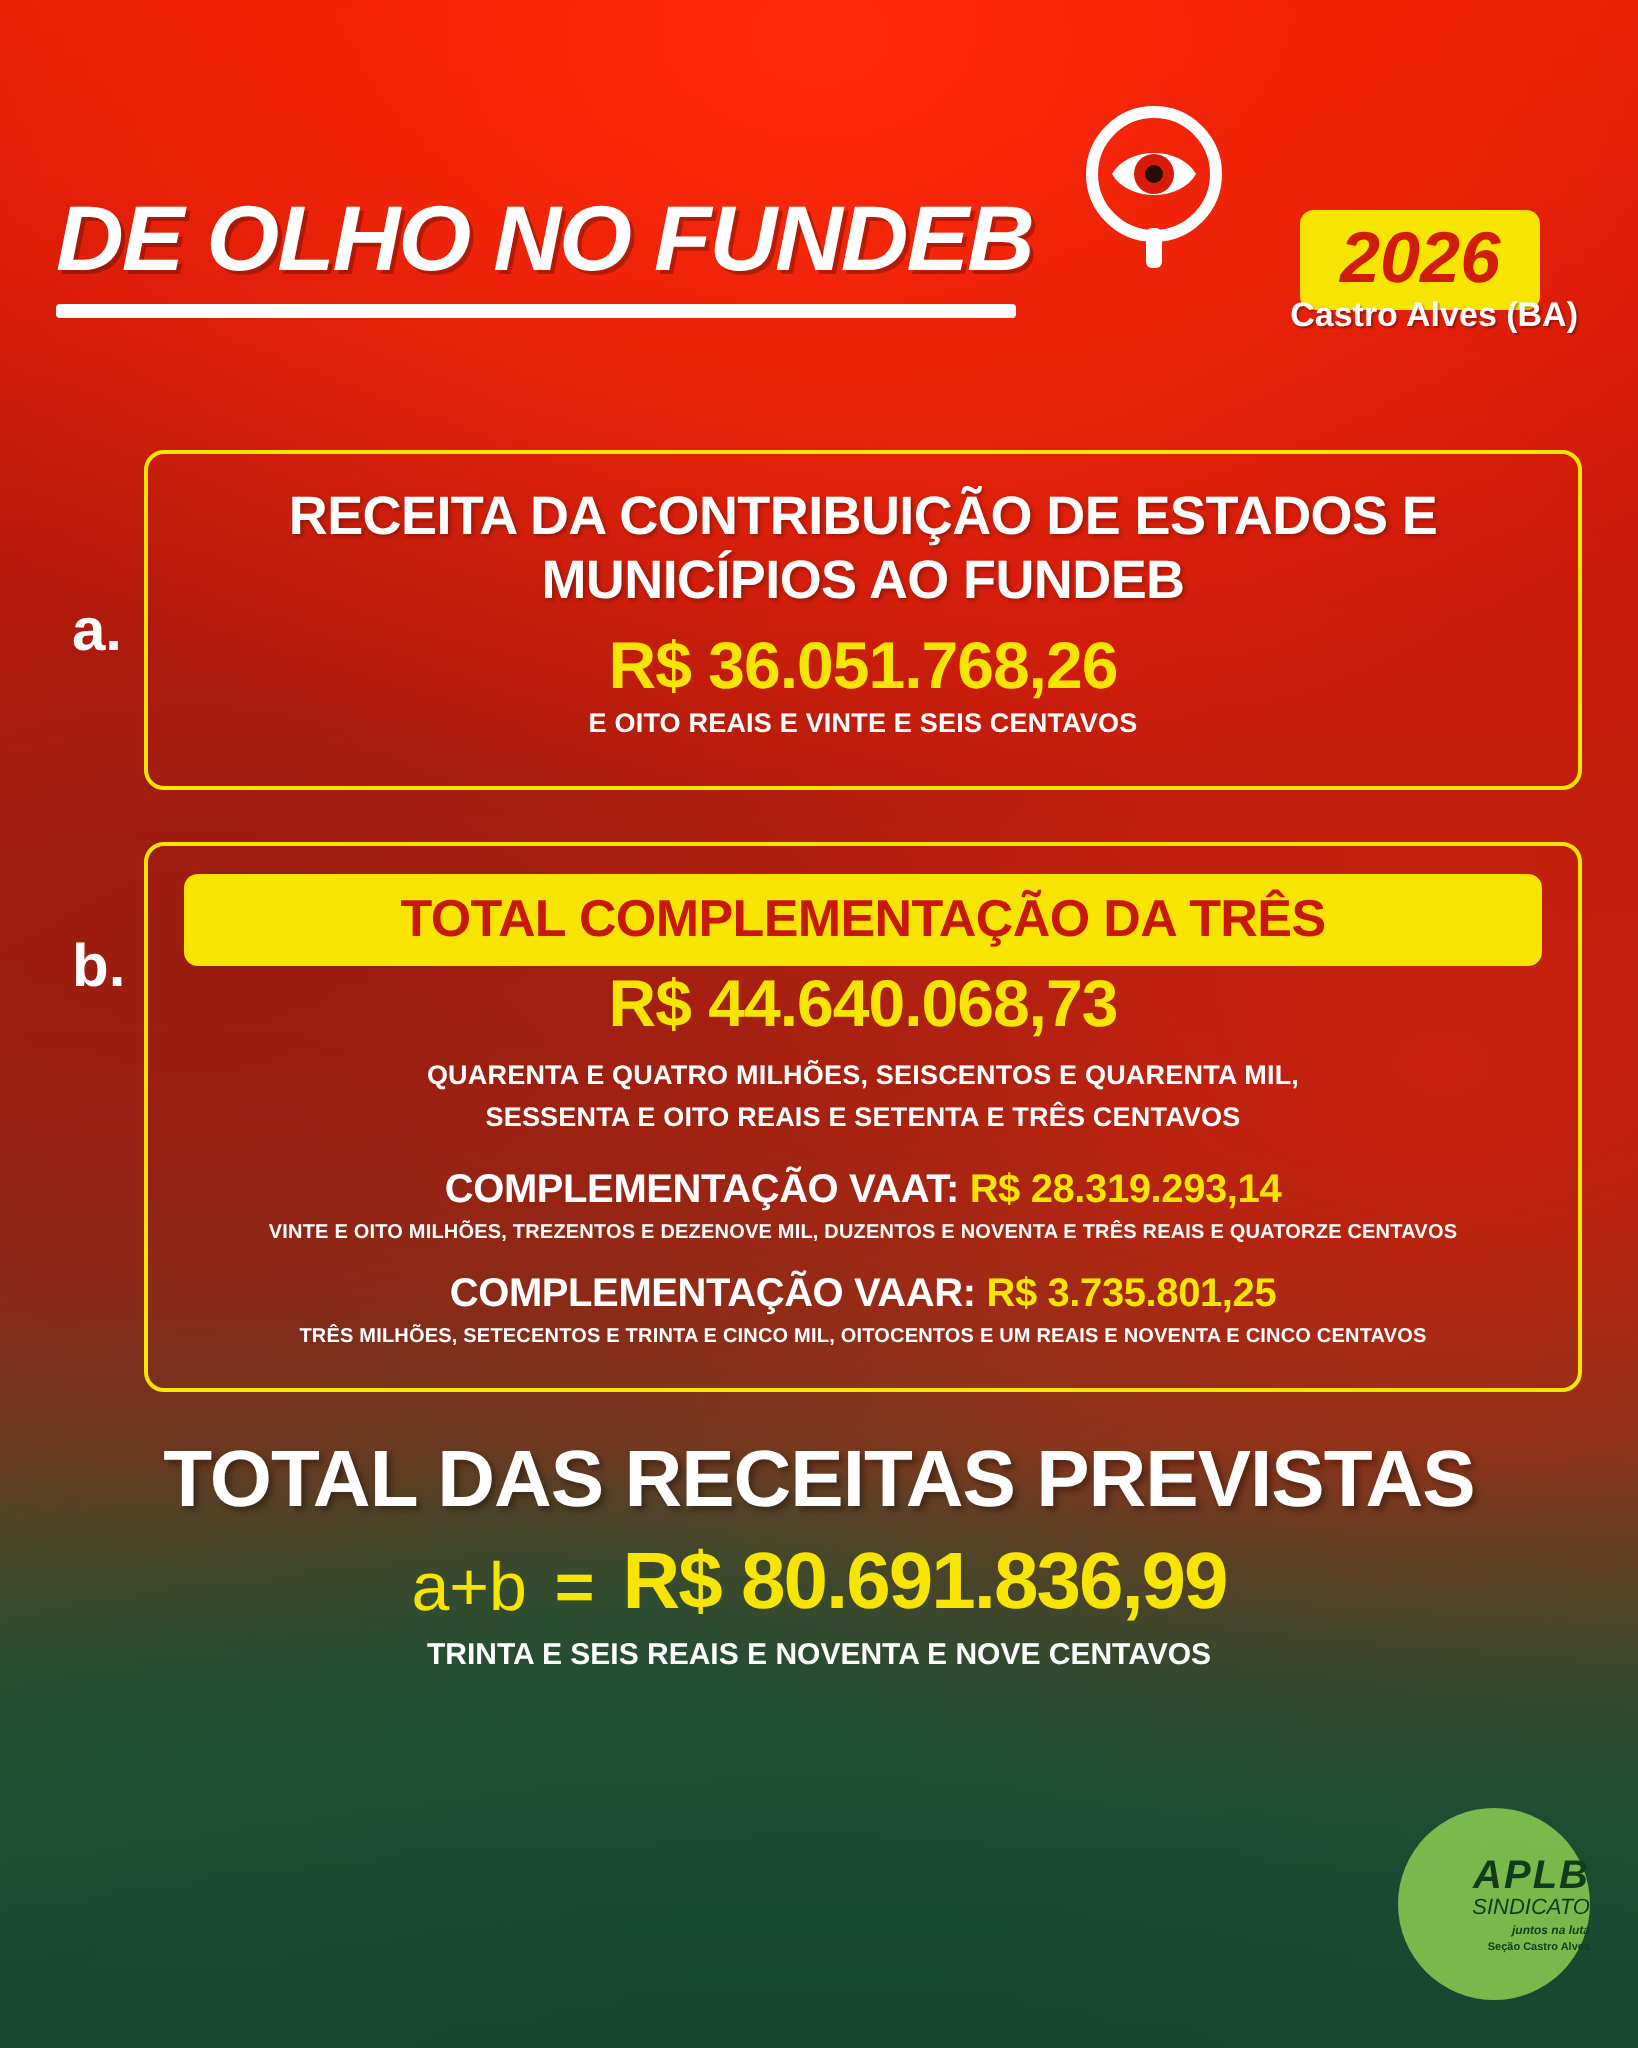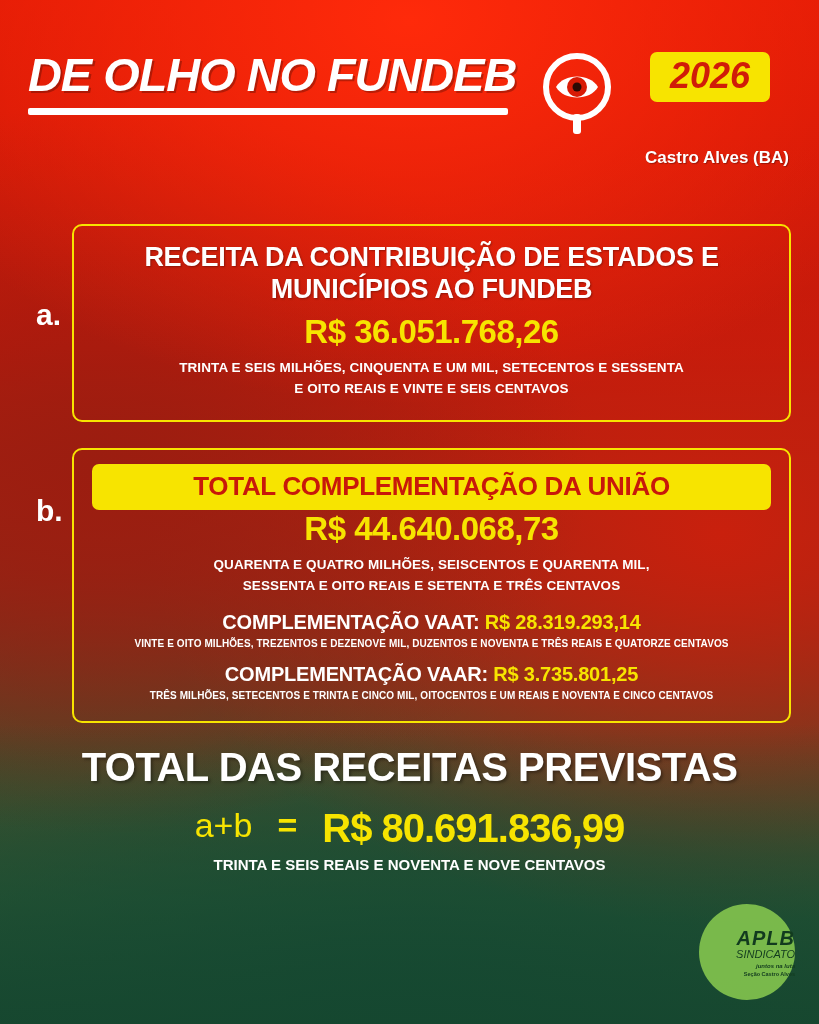--- a/index.html
+++ b/index.html
@@ -32,21 +32,21 @@
     height: 300px;
     background: linear-gradient(180deg, rgba(30,70,45,0) 0%, rgba(28,74,48,0.55) 45%, rgba(22,70,46,0.85) 100%);
     pointer-events: none;
   }
 
   
   .header {
     position: relative;
     z-index: 3;
     display: flex;
-    align-items: flex-start;
+    align-items: flex-end;
     padding: 52px 28px 0 28px;
     box-sizing: border-box;
     gap: 22px;
   }
   .title-block {
     position: relative;
   }
   .main-title {
     font-size: 46px;
     font-weight: 700;
@@ -184,25 +184,25 @@
     text-align: center;
   }
   .total-title {
     color: #ffffff;
     font-size: 40px;
     font-weight: 700;
     letter-spacing: -0.5px;
     text-shadow: 2px 2px 3px rgba(0,0,0,0.35);
   }
   .total-formula {
-    margin-top: 16px;
+    margin-top: 6px;
     display: flex;
-    align-items: flex-start;
+    align-items: flex-end;
     justify-content: center;
-    gap: 25px;
+    gap: 14px;
   }
   .ab {
     color: #f7e400;
     font-size: 34px;
     font-weight: 400;
   }
   .eq {
     color: #f7e400;
     font-size: 34px;
     font-weight: 700;
@@ -289,29 +289,28 @@
     <div class="year-badge">2026</div>
   </div>
 
   <div class="city">Castro Alves (BA)</div>
 
   <div class="section">
     <div class="sec-letter" style="top:76px;">a.</div>
     <div class="box box-a">
       <div class="hdr-white">RECEITA DA CONTRIBUIÇÃO DE ESTADOS E MUNICÍPIOS AO FUNDEB</div>
       <div class="value-yellow">R$ 36.051.768,26</div>
-      <div class="extenso">TRINTA E SEIS MILHÕES, CINQUENTA E UM MIL, SETECENTOS E SESSENTA</div>
       <div class="extenso" style="margin-top:0;">E OITO REAIS E VINTE E SEIS CENTAVOS</div>
     </div>
   </div>
 
   <div class="section">
     <div class="sec-letter" style="top:48px;">b.</div>
     <div class="box box-b">
-      <div class="banner-yellow">TOTAL COMPLEMENTAÇÃO DA UNIÃO</div>
+      <div class="banner-yellow">TOTAL COMPLEMENTAÇÃO DA TRÊS</div>
       <div class="value-b">R$ 44.640.068,73</div>
       <div class="extenso">QUARENTA E QUATRO MILHÕES, SEISCENTOS E QUARENTA MIL,</div>
       <div class="extenso" style="margin-top:0;">SESSENTA E OITO REAIS E SETENTA E TRÊS CENTAVOS</div>
 
 
       <div class="sub-item">
         <div class="sub-line">
           <span>COMPLEMENTAÇÃO VAAT:</span>
           <span class="amount">R$ 28.319.293,14</span>
         </div>

